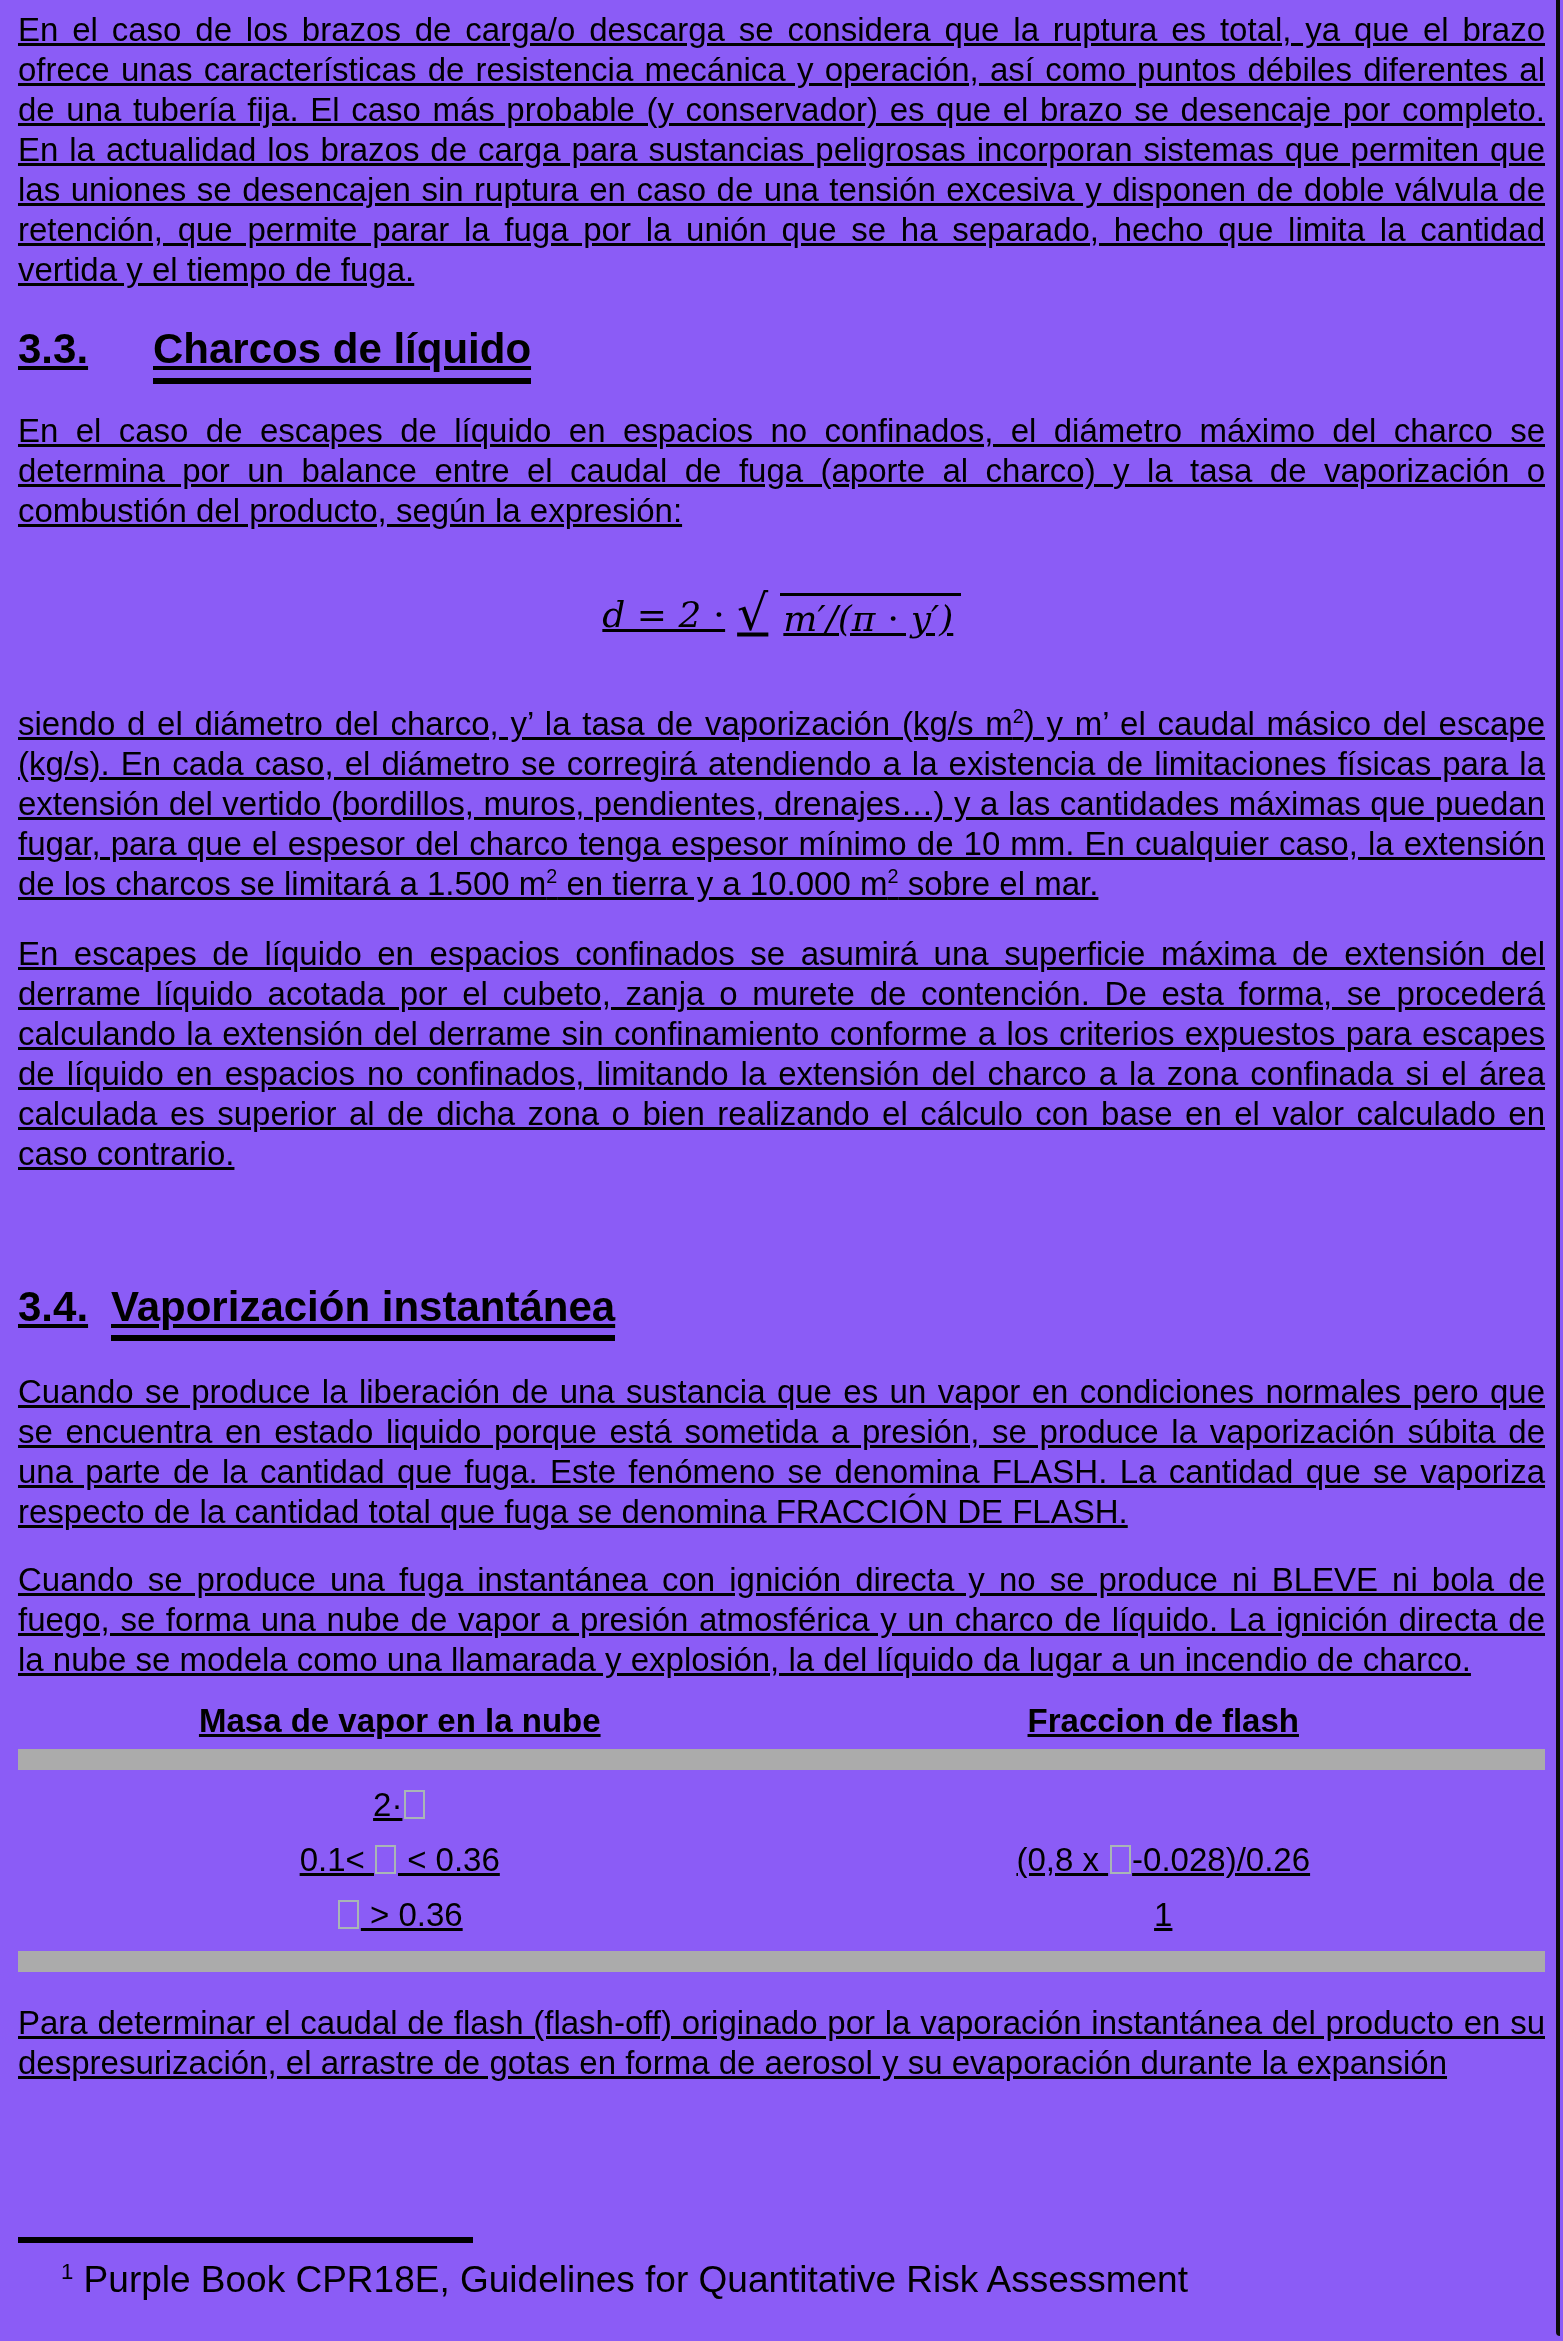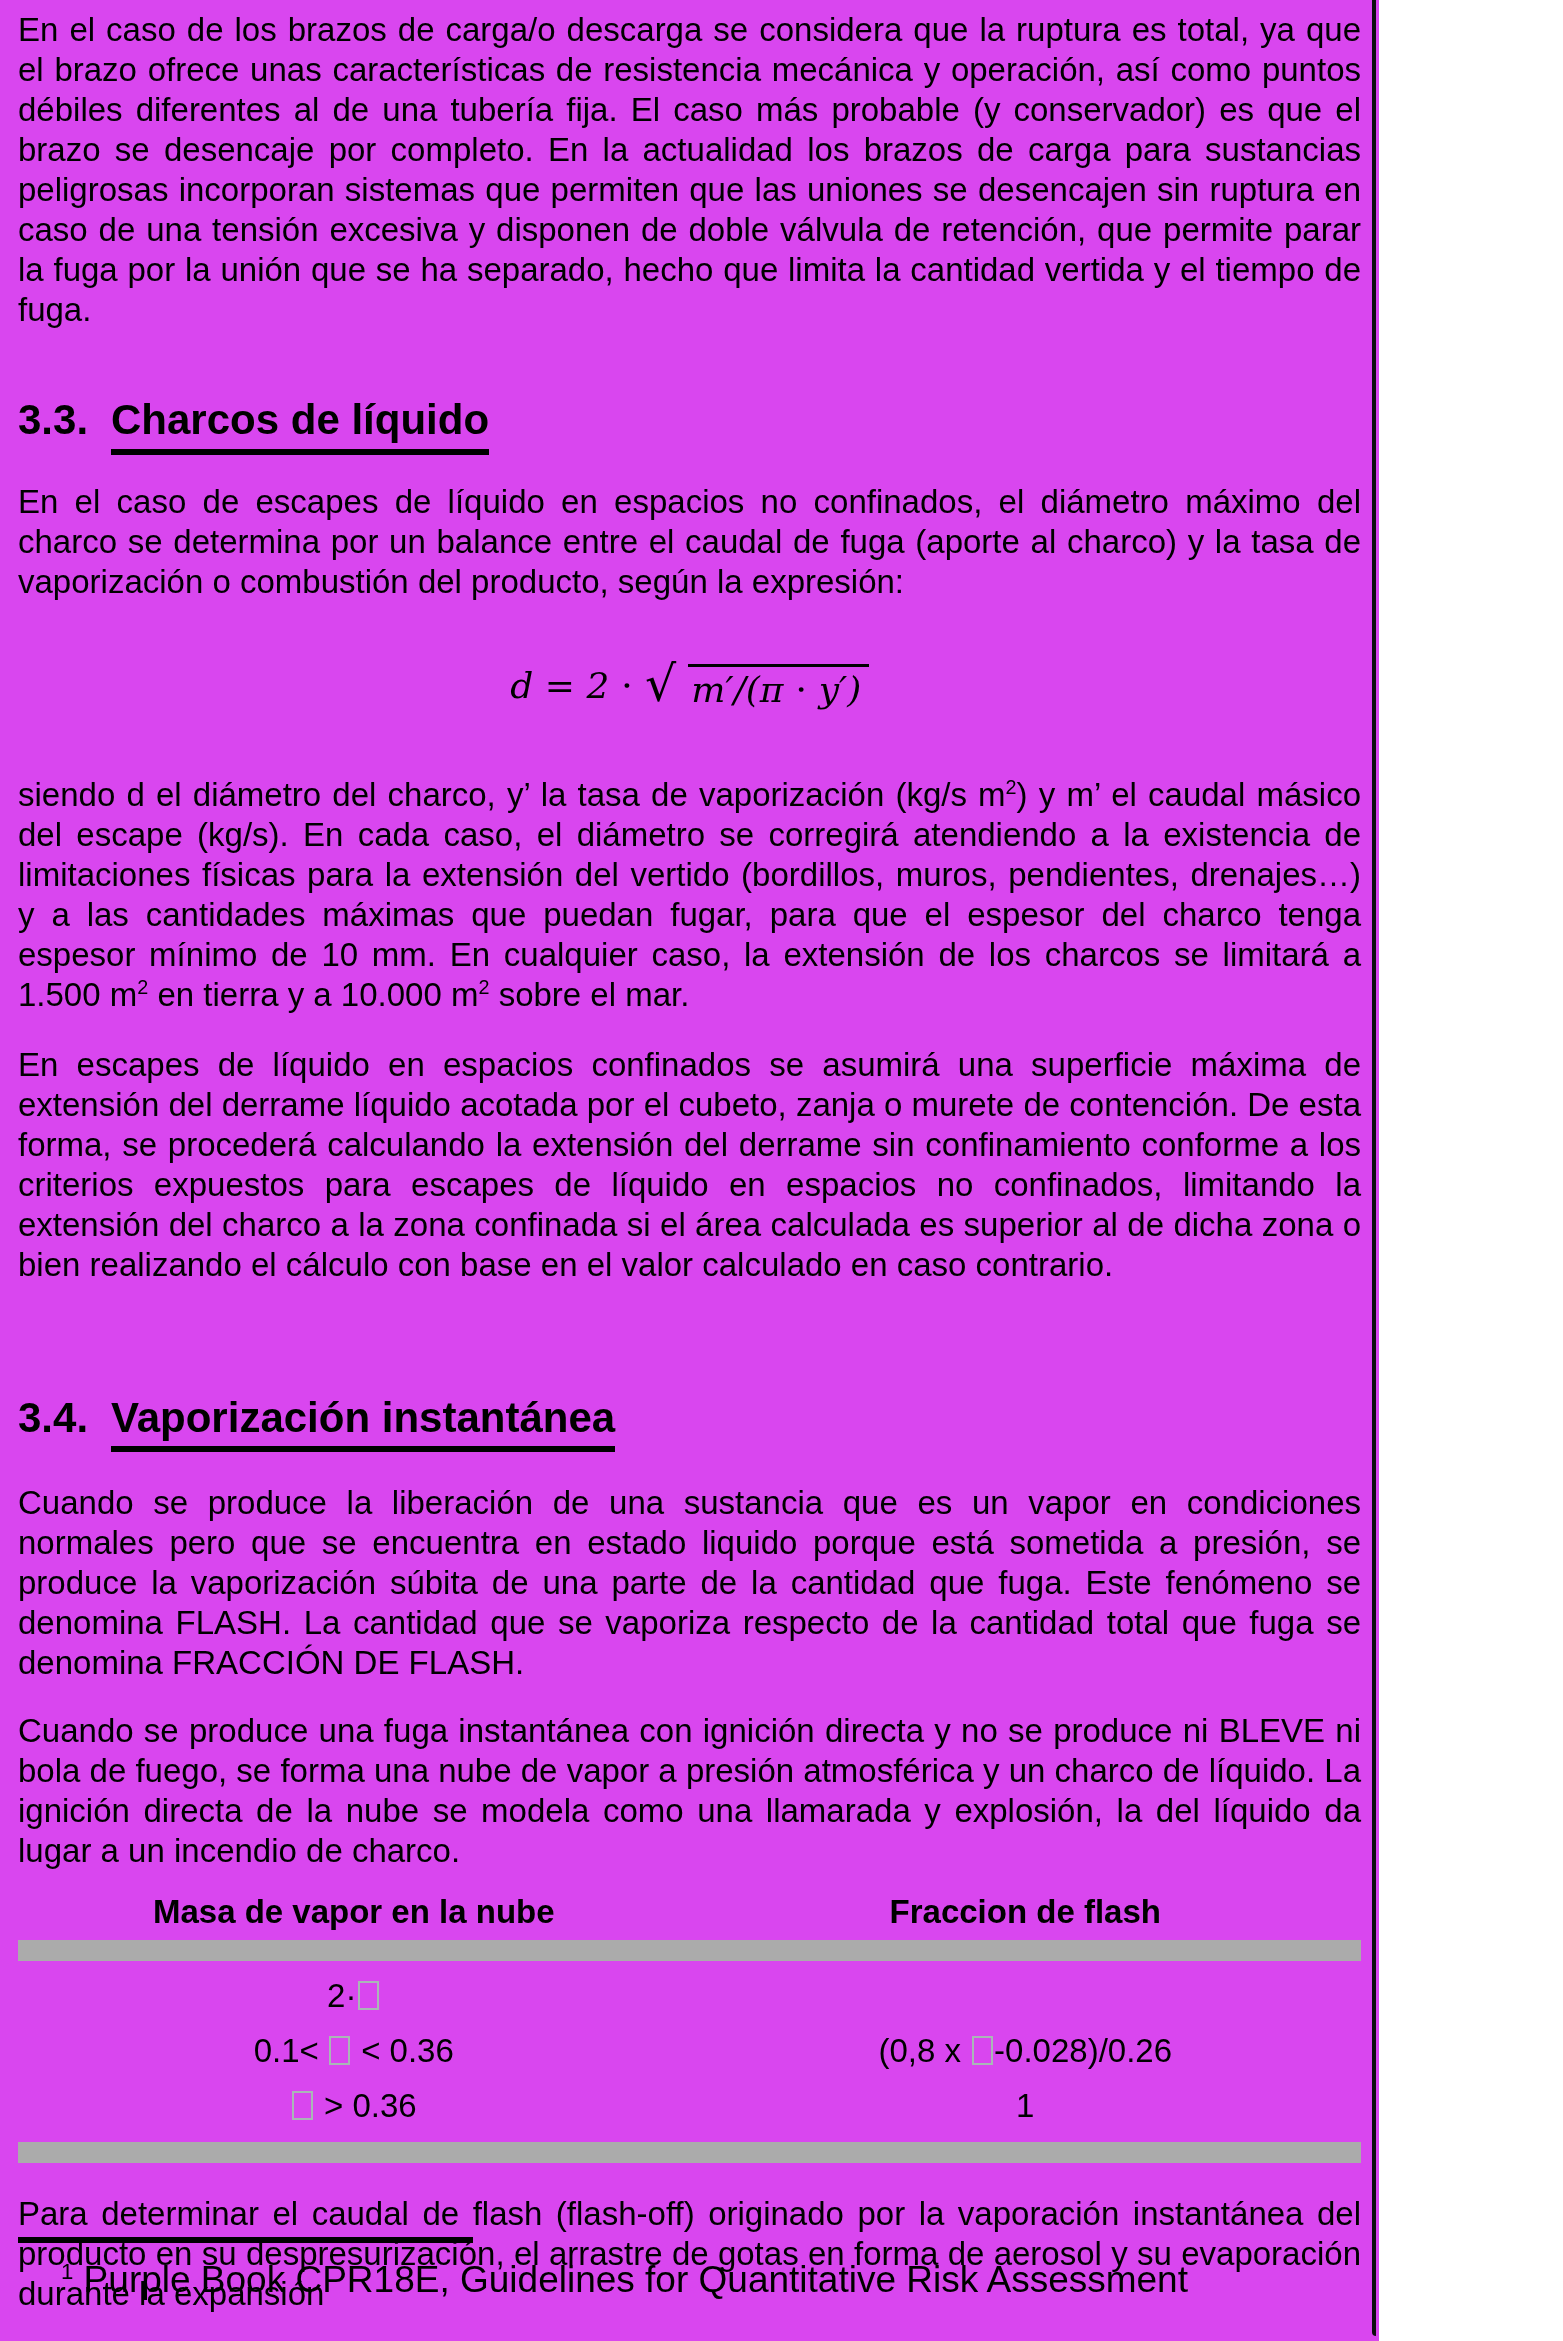--- a/index.html
+++ b/index.html
@@ -3,27 +3,28 @@
 <meta charset="utf-8">
 <style>
   :root{
     --ink:#000000;
     --bar-gray:#ababab;
     --tofu-border:#a9b6b6;
   }
   html,body{margin:0;padding:0;background:#ffffff;}
   .page{
     position:relative;
-    width:1379px;height:2342px;
-    background:#d946ef;
+    width:1563px;height:2342px;
+    background:#8b5cf6;
     box-sizing:border-box;
     padding:10.4px 18px 0 18px;
     overflow:hidden;
     font-family:"Liberation Sans",sans-serif;
     color:var(--ink);
+    text-decoration:underline;
   }
   .body-text{
     font-size:33px;
     line-height:40px;
     text-align:justify;
     margin:0;
   }
   .body-text sup, .fn-text sup{
     font-size:60%;
     vertical-align:super;
@@ -34,21 +35,21 @@
     align-items:baseline;
     font-size:42px;
     font-weight:bold;
     line-height:46px;
   }
   .heading .h-num{width:93px;flex:0 0 auto;}
   .heading .h-title{
     border-bottom:6px solid var(--ink);
     padding-bottom:5.2px;
   }
-  .h33{margin-top:67px;}
+  .h33{margin-top:36px;gap:42px;}
   .h34{margin-top:110px;}
   .p2{margin-top:27px;}
   .formula-row{
     margin-top:62px;
     display:flex;
     justify-content:center;
     align-items:flex-start;
     font-family:"DejaVu Serif",serif;
     font-style:italic;
     font-size:36px;

